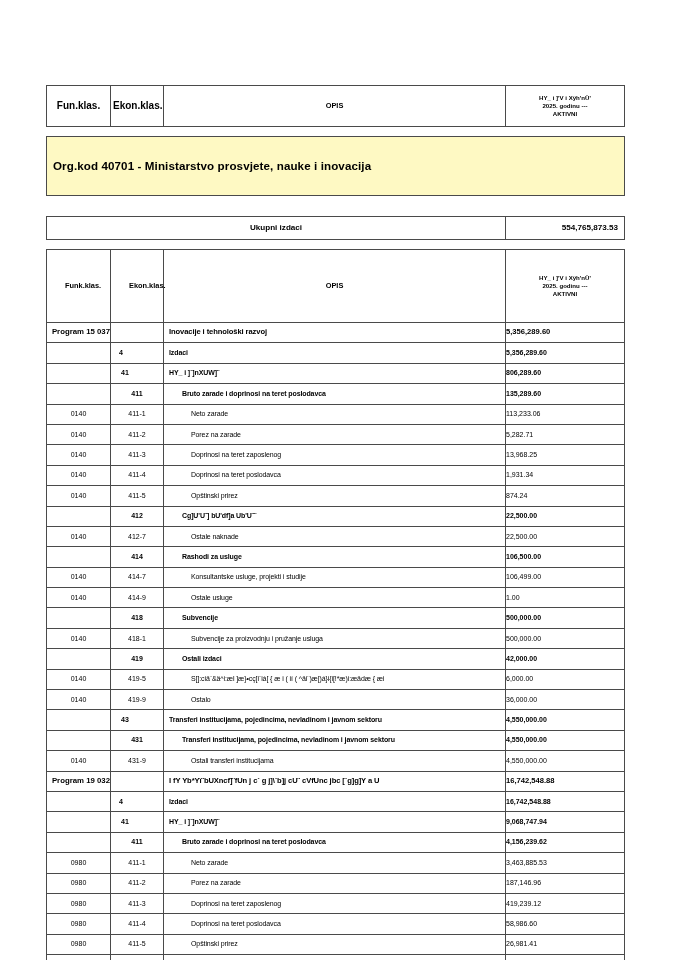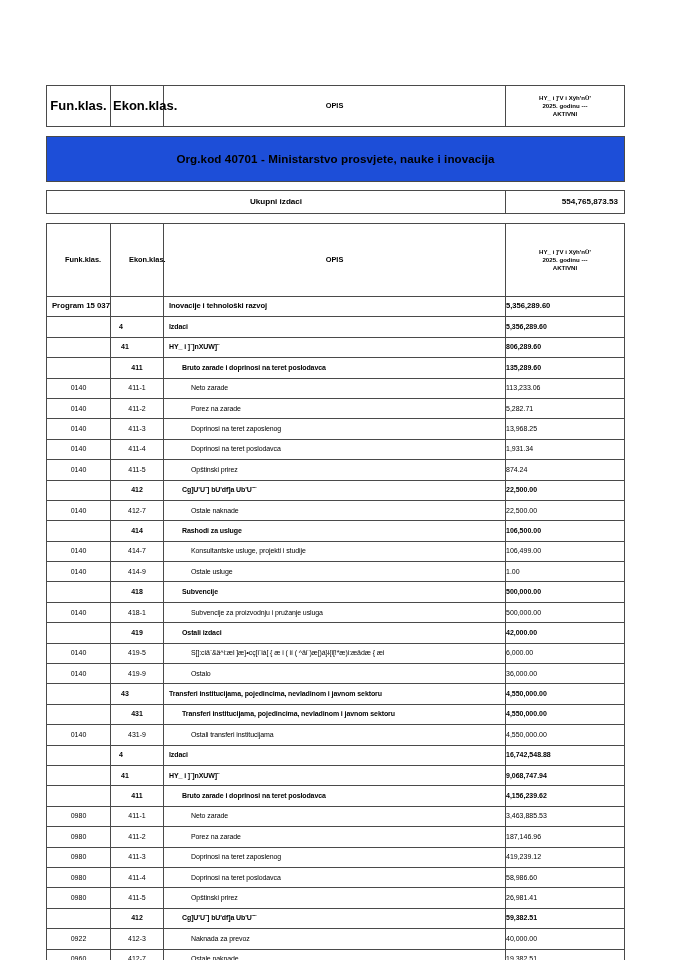--- a/index.html
+++ b/index.html
@@ -40,44 +40,43 @@
     line-height: 1.15;
     vertical-align: middle;
     background: #ffffff;
   }
 
   
   .hdr-tbl td {
     height: 36px;
     text-align: center;
     font-weight: bold;
-    font-size: 13px;
+    font-size: 10px;
     padding: 2px 2px;
   }
   .hdr-tbl td.hdr-right {
     font-size: 6.1px;
     line-height: 1.35;
     padding: 2px 3px;
   }
   .hdr-tbl td.hdr-opis { font-size: 7.4px; }
 
   
   .banner-tbl { margin-top: 9px; }
   .banner-tbl td {
-    background: #1d4ed8;
+    background: #fef9c3;
     height: 36px;
     font-size: 11.6px;
     font-weight: bold;
-    padding: 4px 6px;
+    padding: 11px 6px;
     letter-spacing: 0.1px;
-    text-align: center;
   }
 
   
-  .total-tbl { margin-top: 8px; }
+  .total-tbl { margin-top: 20px; }
   .total-tbl td {
     height: 22px;
     font-weight: bold;
     font-size: 8.1px;
   }
   .total-tbl td.t-label { text-align: center; }
   .total-tbl td.t-value { text-align: right; padding-right: 6px; }
 
   
   .main-tbl { margin-top: 9px; }
@@ -322,20 +321,26 @@
           <td class="cell-ekon">431</td>
           <td class="cell-opis garbled">Transferi institucijama, pojedincima, nevladinom i javnom sektoru</td>
           <td class="cell-val">4,550,000.00</td>
         </tr>
         <tr class="lvl-4">
           <td class="cell-fun">0140</td>
           <td class="cell-ekon">431-9</td>
           <td class="cell-opis garbled">Ostali transferi institucijama</td>
           <td class="cell-val">4,550,000.00</td>
         </tr>
+        <tr class="lvl-program thick-top">
+          <td class="cell-prog">Program 19 032</td>
+          <td class="cell-ekon"></td>
+          <td class="cell-opis garbled">I fY  Yb*Yï¨bUXncf]¨fUn j c´ g j]\´b]j cU¨ cVfUnc jbc [´g]g]Y a U</td>
+          <td class="cell-val">16,742,548.88</td>
+        </tr>
         <tr class="lvl-1 thick-top">
           <td class="cell-fun"></td>
           <td class="cell-ekon">4</td>
           <td class="cell-opis garbled">Izdaci</td>
           <td class="cell-val">16,742,548.88</td>
         </tr>
         <tr class="lvl-2 thick-top">
           <td class="cell-fun"></td>
           <td class="cell-ekon">41</td>
           <td class="cell-opis garbled">HY_ i  ]´]nXUW]¨</td>

